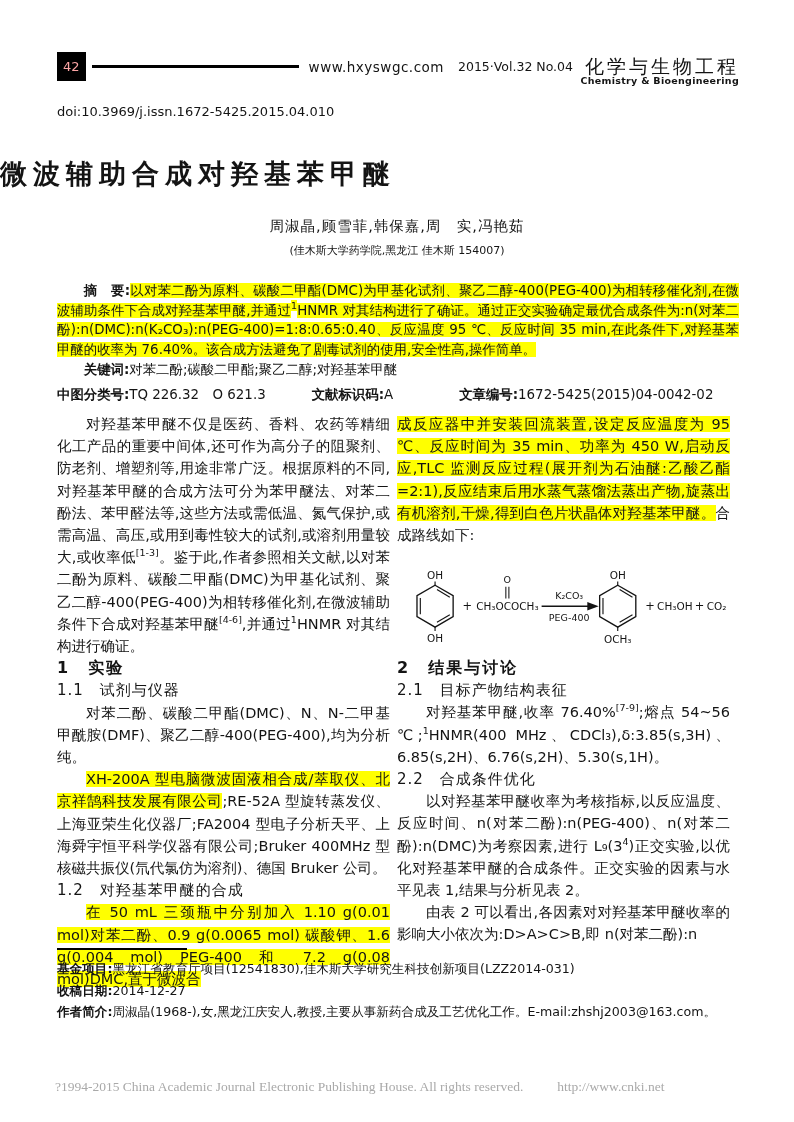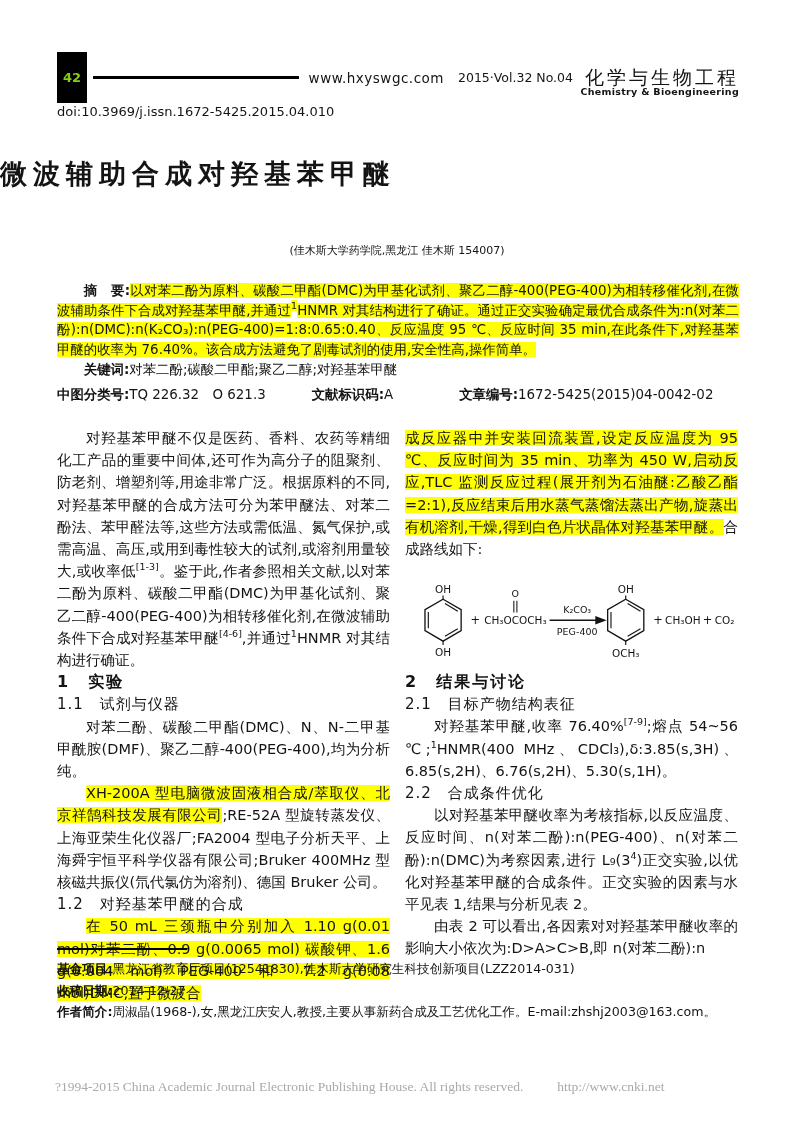--- a/index.html
+++ b/index.html
@@ -3,21 +3,21 @@
 <meta charset="utf-8">
 <style>
   html,body { margin:0; padding:0; background:#e8e8e8; }
   .page {
     position:relative; width:794px; height:1122px; margin:0 auto;
     background:#ffffff; font-family:"DejaVu Sans","Liberation Sans",sans-serif;
     color:#141414; overflow:hidden;
   }
   
   .header { position:absolute; top:52px; left:57px; width:682px; display:flex; align-items:center; }
-  .pageno { background:#000; color:#84cc16; font-size:13px; font-weight:bold; padding:18px 6px; line-height:15px; }
+  .pageno { background:#000; color:#fca5a5; font-size:13px; font-weight:normal; padding:7px 6px; line-height:15px; }
   .rule { flex:1; height:3px; background:#000; margin:0 10px 0 6px; }
   .site { font-size:13.5px; letter-spacing:0.5px; }
   .issue { font-size:12.5px; margin-left:14px; white-space:nowrap; }
   .journal { position:relative; margin-left:12px; white-space:nowrap; }
   .journal-cn { font-size:19px; letter-spacing:3px; }
   .journal-en { position:absolute; right:0; top:21px; font-size:9.5px; font-weight:bold; letter-spacing:0.3px; }
   
   .doi { position:absolute; top:104px; left:57px; font-size:13px; }
   .title { position:absolute; top:156px; left:0; width:100%; text-align:left;
            font-size:27px; font-weight:bold; letter-spacing:6px; }
@@ -25,21 +25,21 @@
   .affil { position:absolute; top:243px; left:0; width:100%; text-align:center; font-size:11px; }
   .front { position:absolute; top:281px; left:57px; width:682px; font-size:13.4px; line-height:19.6px; text-align:justify; }
   .front p { margin:0; }
   .abstract { text-indent:2em; }
   .keywords { text-indent:2em; margin-top:1px !important; }
   .classline { display:flex; margin-top:5px !important; text-indent:0; }
   .classline .grp2 { margin-left:46px; } .classline .grp3 { margin-left:66px; }
   .b { font-weight:bold; }
   .hl { background:#ffff00; }
   
-  .columns { position:absolute; top:427px; left:57px; width:682px; display:flex; gap:15px; }
+  .columns { position:absolute; top:413px; left:57px; width:682px; display:flex; gap:7px; }
   .col { width:333px; font-size:14.5px; line-height:22.2px; text-align:justify; }
   .col p { margin:0; }
   .ind { text-indent:2em; }
   .sec { font-size:16px; font-weight:bold; margin:8px 0 8px; letter-spacing:2px; }
   .subsec { font-size:15px; font-weight:normal; margin:2px 0 2px; letter-spacing:1px; }
   sup { font-size:9.5px; line-height:0; vertical-align:super; }
   .scheme { margin:5px 0 3px; }
   .scheme svg { display:block; width:333px; height:auto; }
   .scheme text { font-family:"DejaVu Sans",sans-serif; fill:#141414; }
   
@@ -63,20 +63,21 @@
     <span class="issue">2015·Vol.32 No.04</span>
     <span class="journal">
       <span class="journal-cn">化学与生物工程</span>
       <span class="journal-en">Chemistry &amp; Bioengineering</span>
     </span>
   </div>
 
   <div class="doi">doi:10.3969/j.issn.1672-5425.2015.04.010</div>
 
   <div class="title">微波辅助合成对羟基苯甲醚</div>
+  <div class="authors">周淑晶,顾雪菲,韩保嘉,周　实,冯艳茹</div>
   <div class="affil">(佳木斯大学药学院,黑龙江 佳木斯 154007)</div>
 
   <div class="front">
     <p class="abstract"><span class="b">摘　要:</span><span class="hl">以对苯二酚为原料、碳酸二甲酯(DMC)为甲基化试剂、聚乙二醇-400(PEG-400)为相转移催化剂,在微波辅助条件下合成对羟基苯甲醚,并通过</span><sup class="hl">1</sup><span class="hl">HNMR 对其结构进行了确证。通过正交实验确定最优合成条件为:n(对苯二酚):n(DMC):n(K₂CO₃):n(PEG-400)=1:8:0.65:0.40、反应温度 95 ℃、反应时间 35 min,在此条件下,对羟基苯甲醚的收率为 76.40%。该合成方法避免了剧毒试剂的使用,安全性高,操作简单。</span></p>
     <p class="keywords"><span class="b">关键词:</span><span>对苯二酚;碳酸二甲酯;聚乙二醇;对羟基苯甲醚</span></p>
     <p class="classline">
       <span><span class="b">中图分类号:</span><span>TQ 226.32　O 621.3</span></span>
       <span class="grp2"><span class="b">文献标识码:</span><span>A</span></span>
       <span class="grp3"><span class="b">文章编号:</span><span>1672-5425(2015)04-0042-02</span></span>
     </p>

